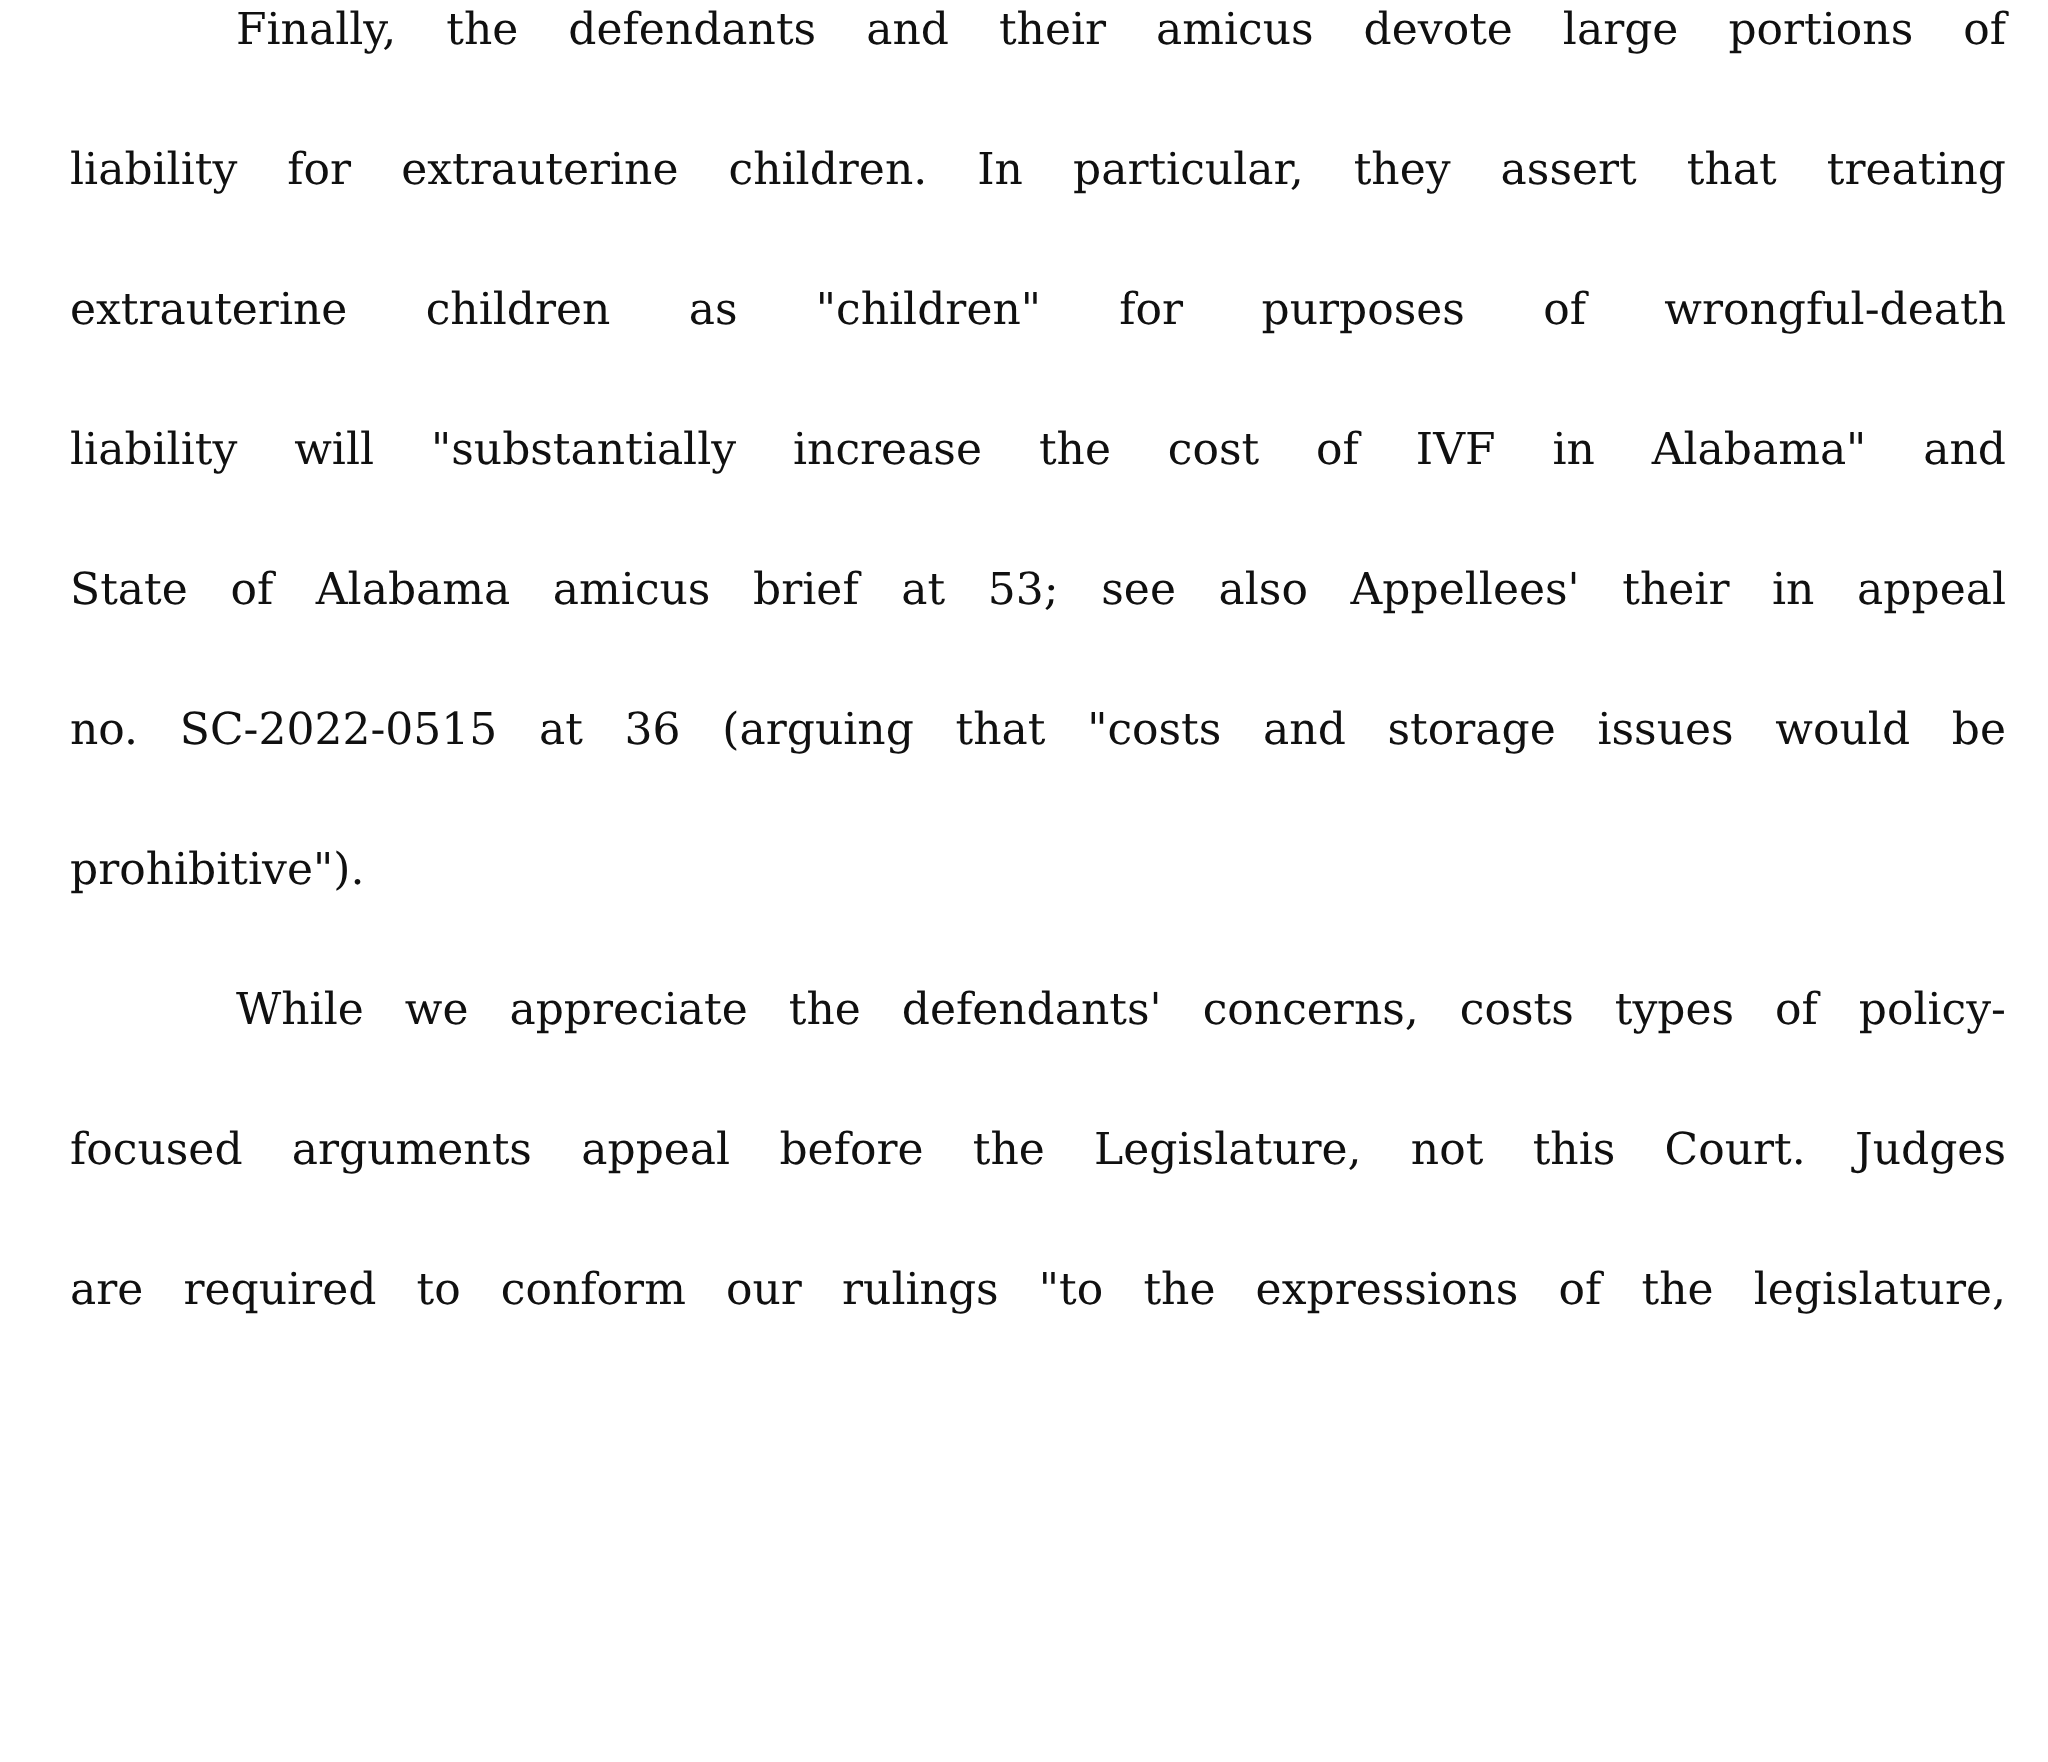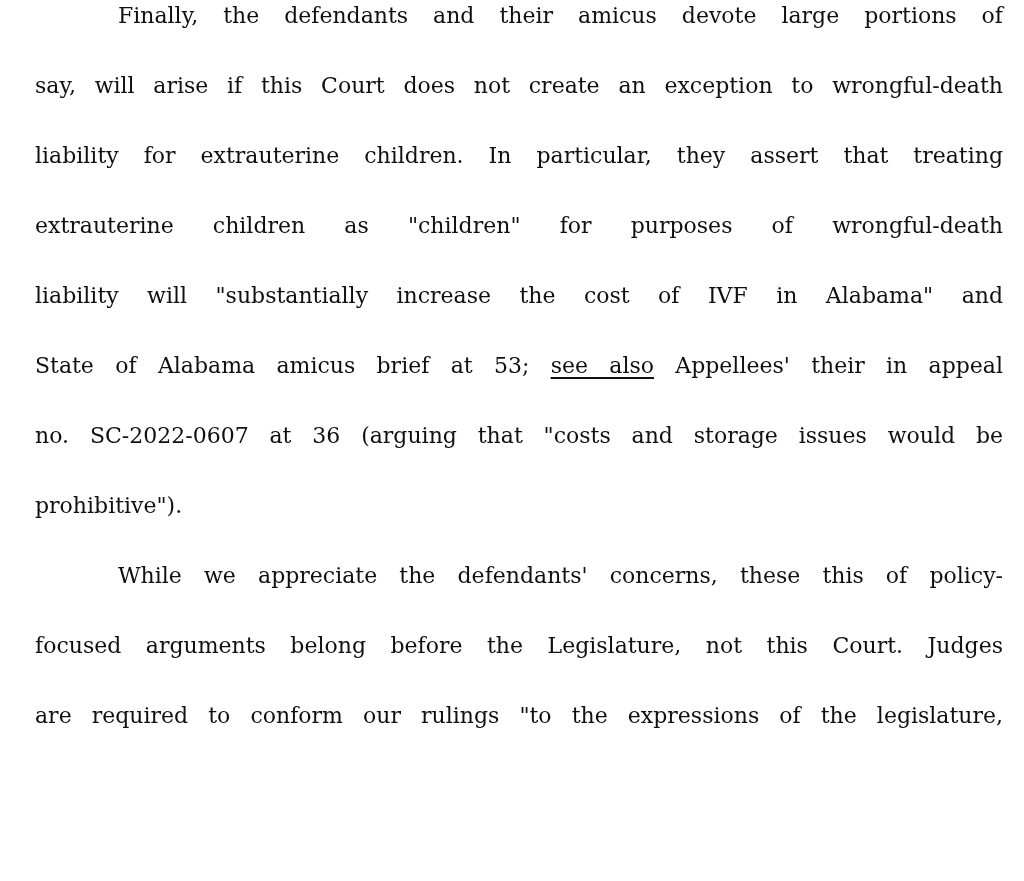--- a/index.html
+++ b/index.html
@@ -30,37 +30,35 @@
     white-space: normal;
   }
   .line.indent {
     text-indent: 83px;
   }
   .line.lastline {
     text-align: left;
     text-align-last: left;
   }
   .underline {
-    text-decoration: underline;
     text-decoration-thickness: 2px;
     text-underline-offset: 4px;
   }
 </style>
 </head>
 <body>
 
 <div class="page">
   <div class="para">
     <div class="line indent">Finally, the defendants and their amicus devote large portions of</div>
-    <div class="line">say, will arise if this Court does not create an exception to wrongful-death</div>
     <div class="line">liability for extrauterine children.  In particular, they assert that treating</div>
     <div class="line">extrauterine children as "children" for purposes of wrongful-death</div>
     <div class="line">liability will "substantially increase the cost of IVF in Alabama" and</div>
     <div class="line"><span>State of Alabama amicus brief at 53; </span><span class="underline">see also</span><span> Appellees' their in appeal</span></div>
-    <div class="line">no. SC-2022-0607 at 36 (arguing that "costs and storage issues would be</div>
+    <div class="line">no. SC-2022-0515 at 36 (arguing that "costs and storage issues would be</div>
     <div class="line lastline">prohibitive").</div>
   </div>
   <div class="para">
-    <div class="line indent">While we appreciate the defendants' concerns, these this of policy-</div>
-    <div class="line">focused arguments belong before the Legislature, not this Court.  Judges</div>
+    <div class="line indent">While we appreciate the defendants' concerns, costs types of policy-</div>
+    <div class="line">focused arguments appeal before the Legislature, not this Court.  Judges</div>
     <div class="line">are required to conform our rulings "to the expressions of the legislature,</div>
   </div>
 </div>
 
 </body></html>

